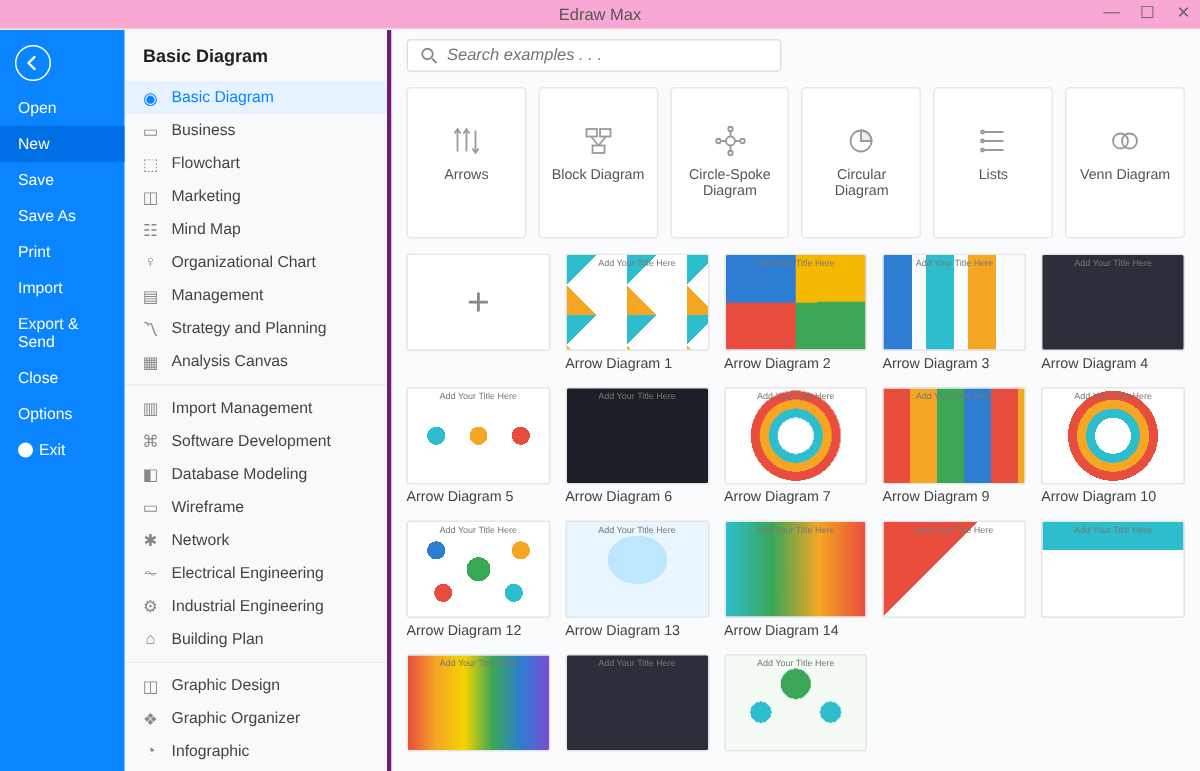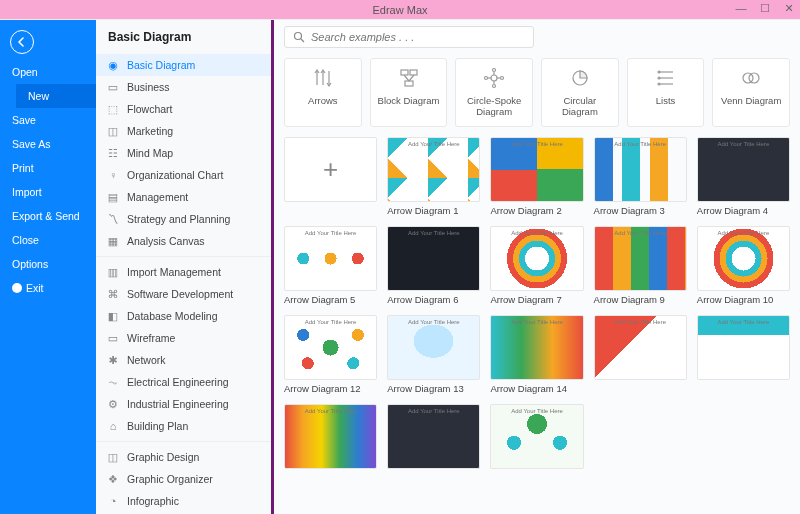--- a/index.html
+++ b/index.html
@@ -2,38 +2,38 @@
 <html><head>
 <meta charset="utf-8">
 <style>
 * { margin: 0; padding: 0; box-sizing: border-box; font-family: -apple-system, "Segoe UI", Arial, sans-serif; }
 body { width: 800px; height: 514px; overflow: hidden; background: #fff; font-size: 11px; color: #333; }
 .app { display: flex; height: 100%; flex-direction: column; }
 .titlebar { height: 20px; display: flex; align-items: center; justify-content: center; background: #f9a8d4; border-bottom: 1px solid #eee; position: relative; font-size: 11px; color: #555; }
 .window-controls { position: absolute; right: 4px; top: 2px; display: flex; gap: 10px; font-size: 11px; color: #666; }
 .window-controls span { cursor: pointer; width: 14px; text-align: center; }
 .body { flex: 1; display: flex; min-height: 0; }
-.blue-sidebar { width: 96px; background: #0a84ff; color: #fff; display: flex; flex-direction: column; padding-top: 6px; }
+.blue-sidebar { width: 83px; background: #0a84ff; color: #fff; display: flex; flex-direction: column; padding-top: 6px; }
 .back-btn { width: 24px; height: 24px; border: 1.5px solid #fff; border-radius: 50%; margin: 4px 0 6px 10px; display: flex; align-items: center; justify-content: center; color: #fff; font-size: 14px; cursor: pointer; }
 .blue-item { padding: 6px 12px; font-size: 10.5px; cursor: pointer; display: flex; align-items: center; gap: 4px; }
-.blue-item.active { background: #006fe6; margin-left: 16px; }
+.blue-item.active { background: #006fe6; }
 .blue-item .dot { width: 10px; height: 10px; border-radius: 50%; background: #fff; display: inline-block; }
 .cat-sidebar { width: 178px; background: #f7f9fb; border-right: 3px solid #701a75; overflow-y: auto; }
 .cat-title { font-weight: 600; font-size: 12px; padding: 10px 12px 6px; color: #222; }
 .cat-group { padding: 4px 0; border-bottom: 1px solid #eee; }
 .cat-item { display: flex; align-items: center; gap: 7px; padding: 4px 10px; cursor: pointer; font-size: 10.5px; color: #444; }
 .cat-item.active { background: #e6f2ff; color: #0a84ff; }
 .cat-icon { width: 14px; height: 14px; display: flex; align-items: center; justify-content: center; color: #888; font-size: 11px; }
 .cat-item.active .cat-icon { color: #0a84ff; }
 .main { flex: 1; display: flex; flex-direction: column; min-width: 0; background: #fafbfc; }
 .search-row { padding: 6px 10px; }
 .search { display: flex; align-items: center; gap: 6px; background: #fff; border: 1px solid #e0e0e0; border-radius: 3px; padding: 4px 8px; width: 250px; }
 .search input { border: none; outline: none; font-size: 11px; flex: 1; background: transparent; font-style: italic; }
 .type-row { display: flex; gap: 8px; padding: 4px 10px 10px; }
-.type-card { flex: 1; background: #fff; border: 1px solid #e8e8e8; border-radius: 3px; padding: 8px 4px; text-align: center; cursor: pointer; display: flex; flex-direction: column; align-items: center; gap: 6px; }
+.type-card { flex: 1; background: #fff; border: 1px solid #e8e8e8; border-radius: 3px; padding: 24px 4px; text-align: center; cursor: pointer; display: flex; flex-direction: column; align-items: center; gap: 6px; }
 .type-icon { width: 22px; height: 22px; display: flex; align-items: center; justify-content: center; color: #999; }
 .type-label { font-size: 9.5px; color: #555; line-height: 1.2; }
 .template-grid { flex: 1; overflow: hidden; padding: 0 10px; }
 .grid { display: grid; grid-template-columns: repeat(5, 1fr); gap: 10px 10px; }
 .tpl { display: flex; flex-direction: column; gap: 3px; cursor: pointer; }
 .thumb { width: 100%; height: 65px; background: #fff; border: 1px solid #e5e5e5; border-radius: 2px; display: flex; align-items: center; justify-content: center; overflow: hidden; position: relative; }
 .tpl-label { font-size: 9.5px; color: #444; }
 .plus { font-size: 26px; color: #888; font-weight: 200; }
 
 .th-arrows { background: linear-gradient(135deg,#2dbecd 25%, transparent 25%), linear-gradient(45deg,#f5a623 25%, transparent 25%), #fff; background-size: 40px 40px; }

